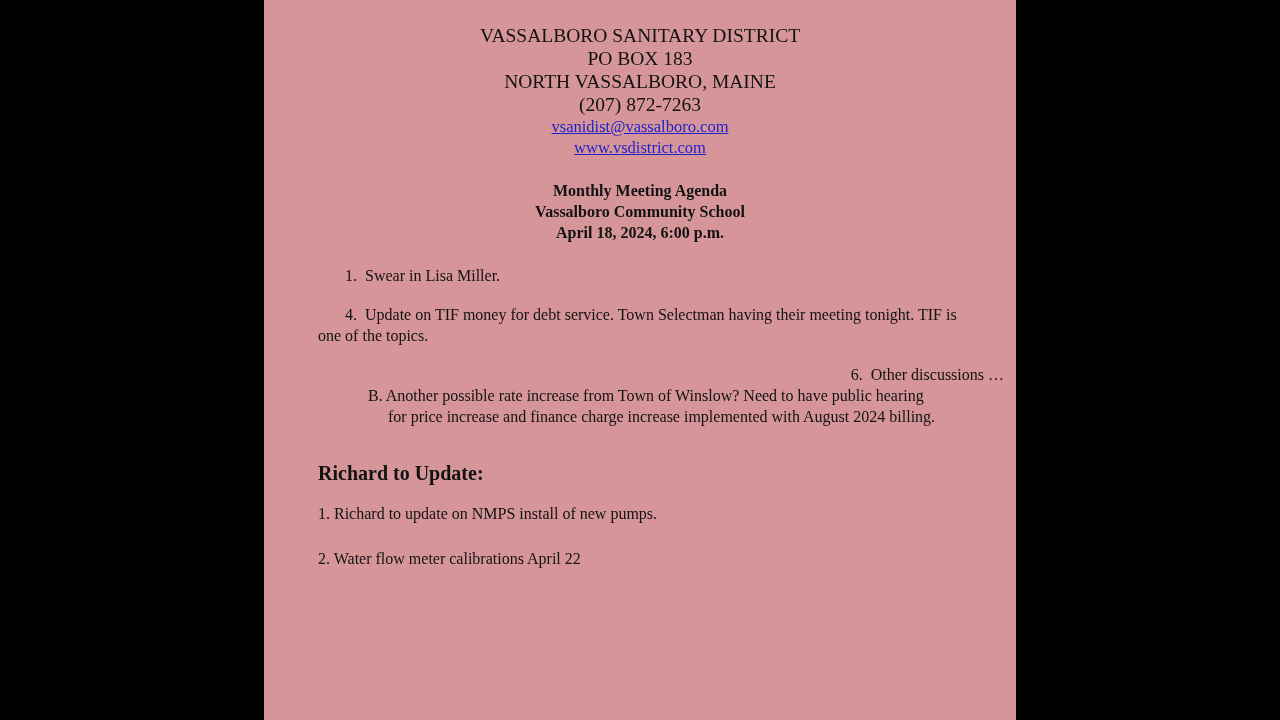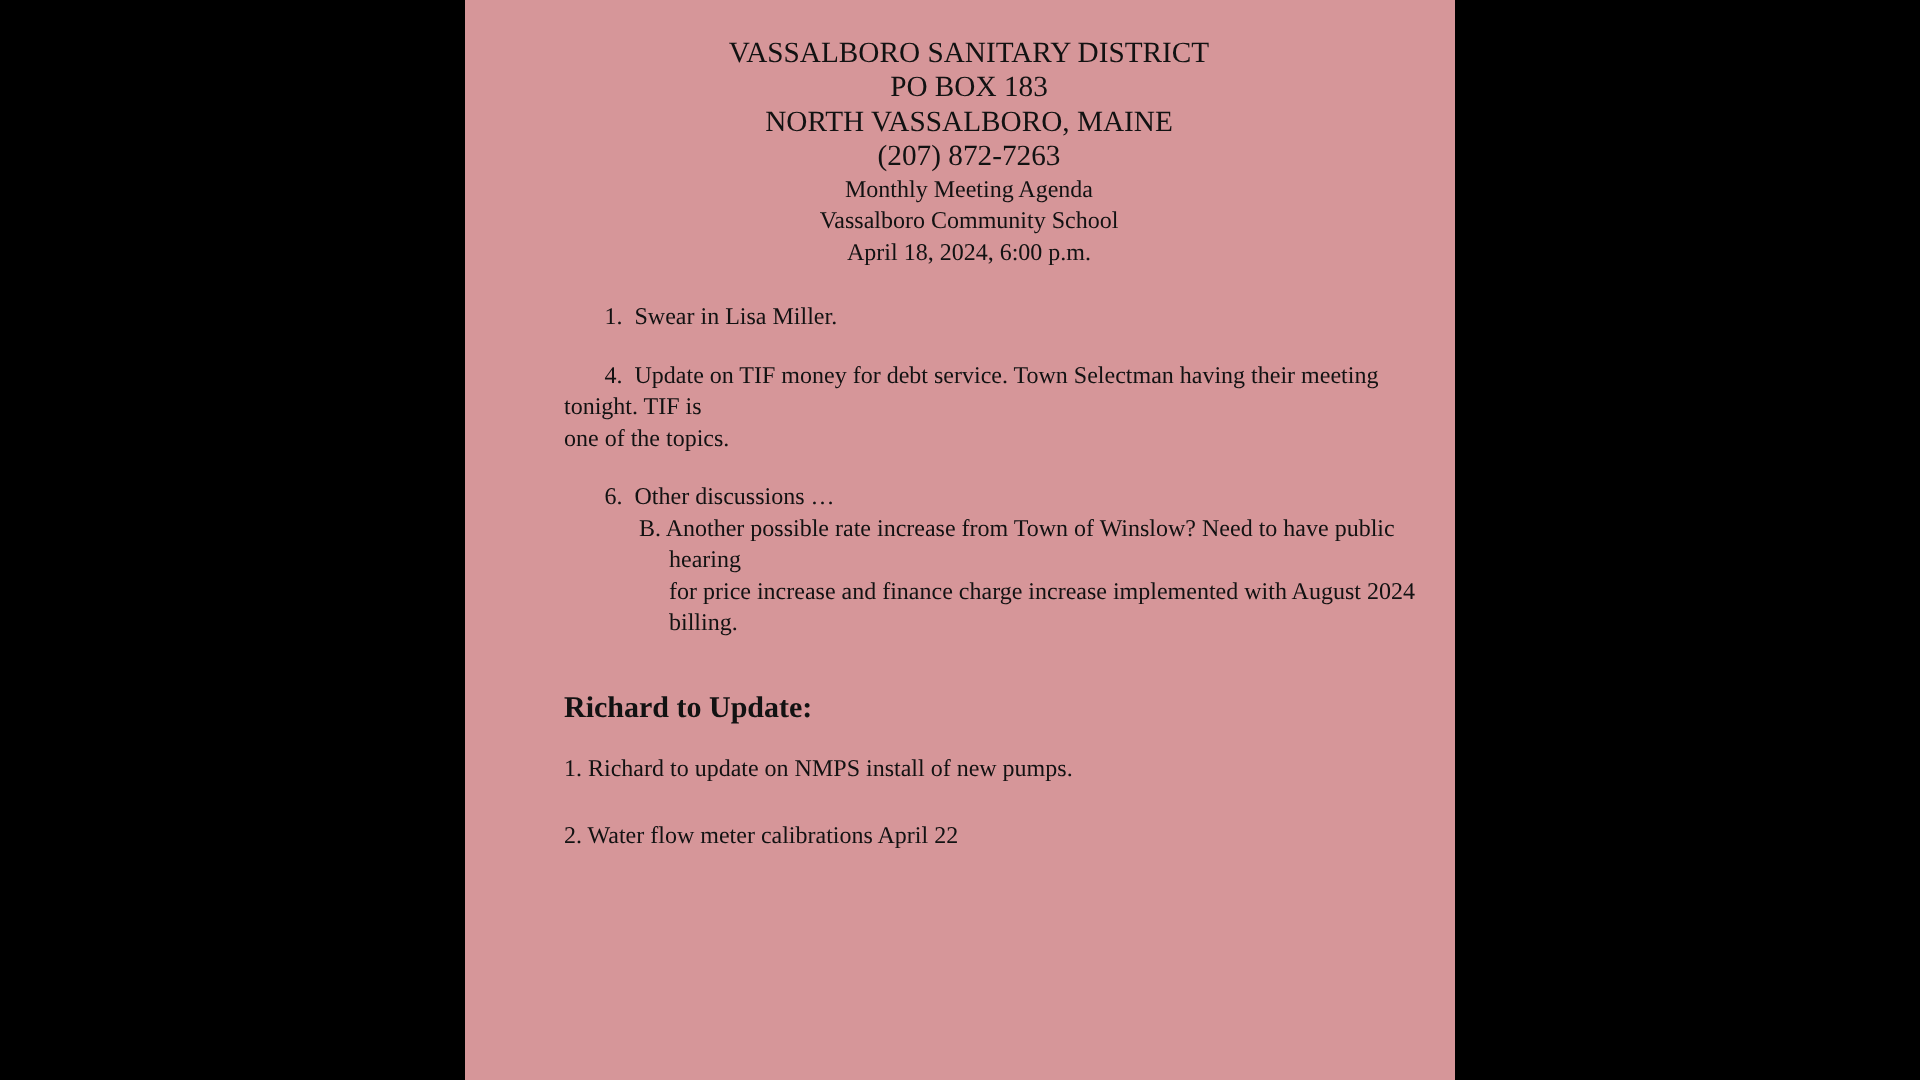--- a/index.html
+++ b/index.html
@@ -7,59 +7,61 @@
     padding: 0;
     background: #000000;
   }
   body {
     width: 1280px;
     height: 720px;
     overflow: hidden;
     font-family: "Liberation Serif", serif;
   }
   .page {
-    width: 660px;
+    width: 752px;
     height: 720px;
     margin: 0 auto;
     background: var(--page-bg, #d69699);
     box-sizing: border-box;
     padding-top: 24px;
     color: #121212;
-    padding-left: 12px;
   }
   .letterhead {
     text-align: center;
     font-size: 19.5px;
     line-height: 23px;
   }
   .letterhead .links {
     font-size: 16.5px;
     line-height: 21px;
   }
   a {
     color: var(--link-color, #2222cc);
   }
   .meeting-info {
     text-align: center;
     font-size: 16px;
     line-height: 21px;
+    margin-top: 22px;
+    font-weight: bold;
   }
   .content {
     box-sizing: border-box;
     padding: 22px 12px 0 54px;
     font-size: 16px;
     line-height: 21px;
   }
   .item {
     margin: 0 0 18px 0;
     text-indent: 27px;
     white-space: pre-wrap;
   }
   .item.no-gap {
     margin-bottom: 0;
+    text-align: right;
   }
   .sub-item {
     margin: 0 0 0 70px;
     padding: 0;
     text-indent: -20px;
     white-space: pre-wrap;
   }
   .richard-section {
     margin-top: 36px;
   }
@@ -76,20 +78,24 @@
 </head>
 <body>
 
 <div class="page">
 
   <div class="letterhead">
     <div>VASSALBORO SANITARY DISTRICT</div>
     <div>PO BOX 183</div>
     <div>NORTH VASSALBORO, MAINE</div>
     <div>(207) 872-7263</div>
+    <div class="links">
+      <div><a href="#">vsanidist@vassalboro.com</a></div>
+      <div><a href="#">www.vsdistrict.com</a></div>
+    </div>
   </div>
 
   <div class="meeting-info">
     <div>Monthly Meeting Agenda</div>
     <div>Vassalboro Community School</div>
     <div>April 18, 2024, 6:00 p.m.</div>
   </div>
 
   <div class="content">
     <p class="item">1.  Swear in Lisa Miller.</p>

